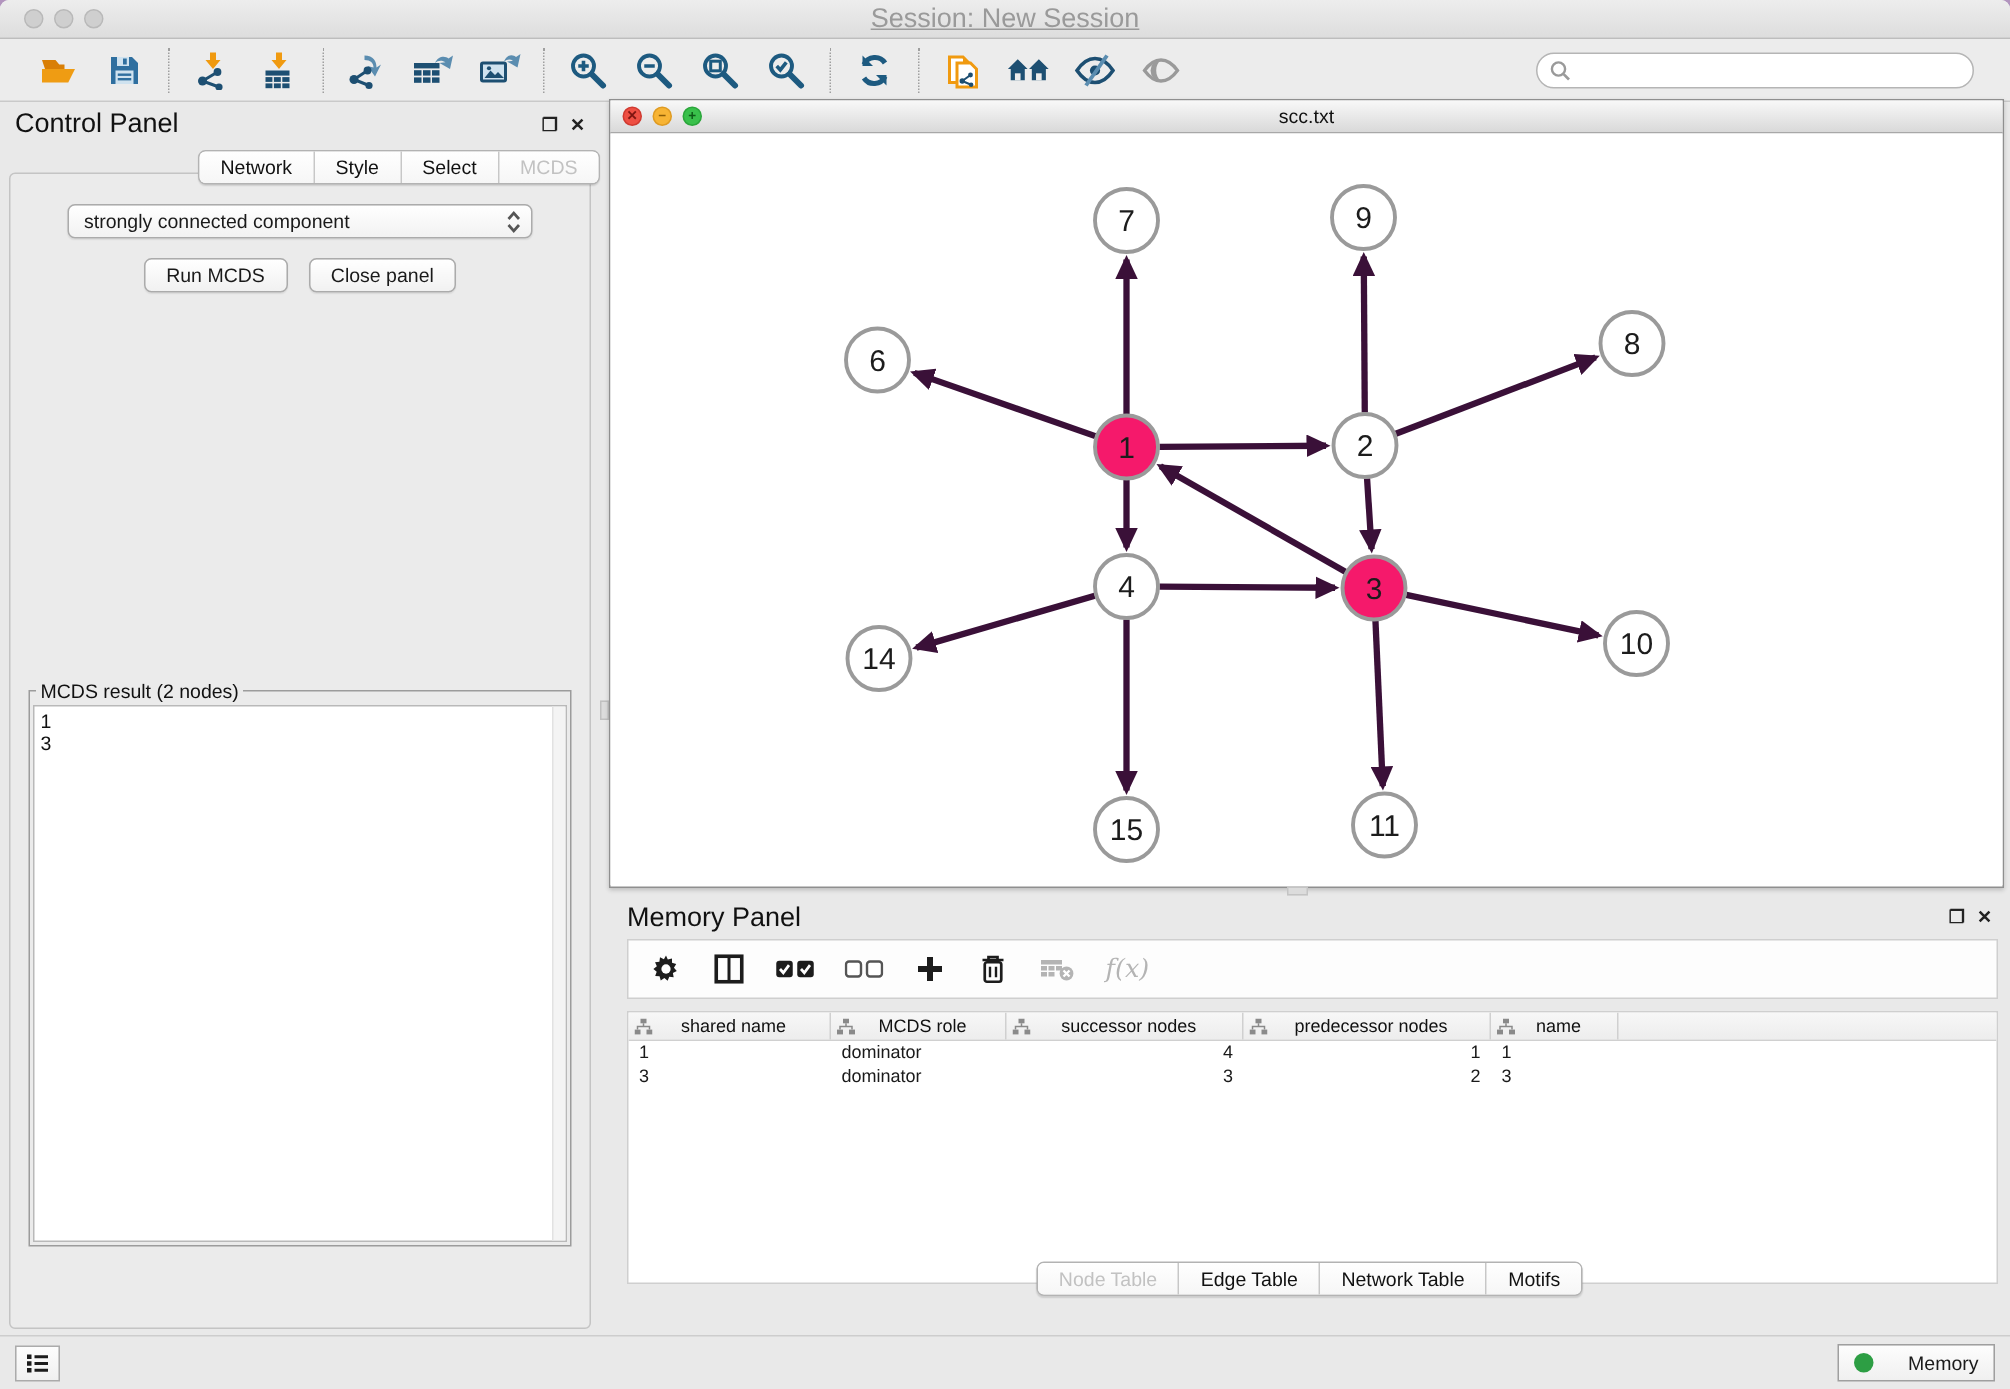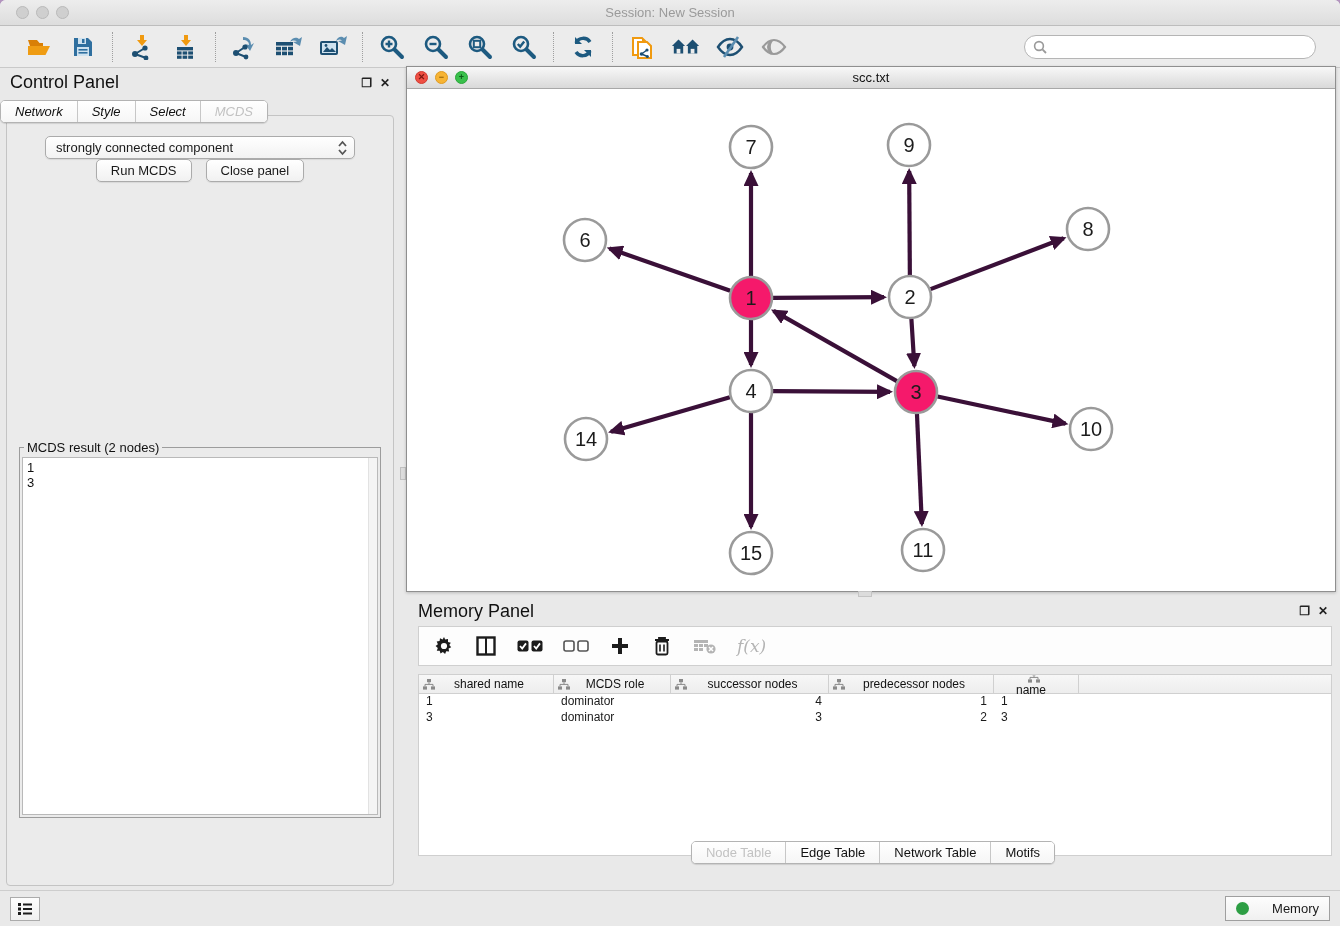--- a/index.html
+++ b/index.html
@@ -7,21 +7,21 @@
   body { background:#b294be; font-family:"Liberation Sans", sans-serif; font-size:13px; color:#1a1a1a; }
 
   .window { position:absolute; left:0; top:0; width:1340px; height:926px;
             background:#e9e9e9; border-radius:6px 6px 0 0; overflow:hidden; }
 
   
   .titlebar { height:26px; background:linear-gradient(#ededed,#dddddd); border-bottom:1px solid #bdbdbd;
               position:relative; display:flex; align-items:center; justify-content:center; }
   .tl-dots { position:absolute; left:16px; top:6px; display:flex; gap:7px; }
   .tl-dot { width:13px; height:13px; border-radius:50%; background:#cfcfcf; border:1px solid #b9b9b9; }
-  .win-title { color:#9a9a9a; font-size:13px; }
+  .win-title { color:#9a9a9a; font-size:18px;text-decoration:underline; }
 
   
   .toolbar { height:42px; background:#ececec; border-bottom:1px solid #c9c9c9;
              display:flex; align-items:center; padding:0 10px; }
   .tb-group { display:flex; align-items:center; gap:14px; padding:0 14px; }
   .tb-group + .tb-group { border-left:1px dotted #9f9f9f; }
   .tb-btn { width:30px; height:30px; display:flex; align-items:center; justify-content:center; cursor:pointer; }
   .tb-btn svg { display:block; }
   .search-wrap { margin-left:auto; }
   .search-box { width:292px; height:24px; border:1px solid #b5b5b5; border-radius:13px; background:#fff;
@@ -37,30 +37,30 @@
   .panel-title { font-size:18px; color:#111; }
   .panel-btns { margin-left:auto; display:flex; gap:8px; align-items:center; }
   .pbtn { font-size:12px; font-weight:bold; color:#222; cursor:pointer; line-height:1; }
 
   .seg-tabs { display:inline-flex; border:1px solid #b3b3b3; border-radius:5px; overflow:hidden;
               background:#fff; box-shadow:0 1px 1px rgba(0,0,0,.12); }
   .seg-tab { padding:3px 14px; font-size:13px; background:linear-gradient(#ffffff,#f6f6f6);
              border-left:1px solid #c7c7c7; cursor:pointer; color:#111; white-space:nowrap; }
   .seg-tab:first-child { border-left:none; }
   .seg-tab.selected { color:#c2c2c2; }
-  .cp-tabs-row { text-align:left; margin-top:4px; position:relative; z-index:2;font-style:italic; }
+  .cp-tabs-row { text-align:right; margin-top:4px; position:relative; z-index:2; }
 
   .cp-content { position:absolute; left:6px; right:6px; top:46px; bottom:4px;
                 background:#ebebeb; border:1px solid #c4c4c4; border-radius:4px; padding:10px 8px; }
   .opt-label { text-align:center; margin-top:10px; font-size:14px; }
   .dropdown { margin:10px auto 0; width:310px; height:23px; background:linear-gradient(#ffffff,#f2f2f2);
               border:1px solid #ababab; border-radius:5px; display:flex; align-items:center;
               padding:0 6px 0 10px; cursor:pointer; box-shadow:0 1px 1px rgba(0,0,0,.08);gap:40px; }
   .dropdown .dd-label { flex:1; font-size:13px; }
-  .btn-row { display:flex; justify-content:center; gap:14px; }
+  .btn-row { display:flex; justify-content:center; gap:14px; margin-top:13px; }
   .aq-btn { min-width:88px; height:23px; background:linear-gradient(#ffffff,#f1f1f1); border:1px solid #ababab;
             border-radius:5px; font-size:13px; padding:0 14px; display:flex; align-items:center; justify-content:center;
             cursor:pointer; box-shadow:0 1px 1px rgba(0,0,0,.08); }
 
   .result-fieldset { margin-top:258px; margin-left:4px; margin-right:4px; border:1px solid #9c9c9c; padding:2px; height:378px; }
   .result-fieldset legend { font-size:13px; padding:0 3px; margin-left:2px; color:#111; }
   .result-area { position:relative; width:100%; height:100%; background:#fff; border:1px solid #b9b9b9; overflow:hidden; }
   .result-text { font-family:"Liberation Sans",sans-serif; font-size:13px; padding:2px 4px; white-space:pre; color:#111; }
   .result-scroll { position:absolute; right:0; top:0; bottom:0; width:9px; background:#f4f4f4; border-left:1px solid #e2e2e2; }
 
@@ -501,21 +501,21 @@
                 <svg class="org-ico" width="12" height="11" viewBox="0 0 12 11">
                   <g fill="#8a8a8a">
                     <rect x="4" y="0" width="4" height="3.2"></rect>
                     <rect x="0" y="7.4" width="4" height="3.2"></rect>
                     <rect x="8" y="7.4" width="4" height="3.2"></rect>
                   </g>
                   <path d="M6 3.2v2.2M2 7.4V5.4h8v2" stroke="#8a8a8a" fill="none"></path>
                 </svg>
                 <span class="th-label">predecessor nodes</span>
               </div>
-              <div class="th" style="width: 85px; flex-direction: column;">
+              <div class="th" style="width: 85px;">
                 <svg class="org-ico" width="12" height="11" viewBox="0 0 12 11">
                   <g fill="#8a8a8a">
                     <rect x="4" y="0" width="4" height="3.2"></rect>
                     <rect x="0" y="7.4" width="4" height="3.2"></rect>
                     <rect x="8" y="7.4" width="4" height="3.2"></rect>
                   </g>
                   <path d="M6 3.2v2.2M2 7.4V5.4h8v2" stroke="#8a8a8a" fill="none"></path>
                 </svg>
                 <span class="th-label">name</span>
               </div>

